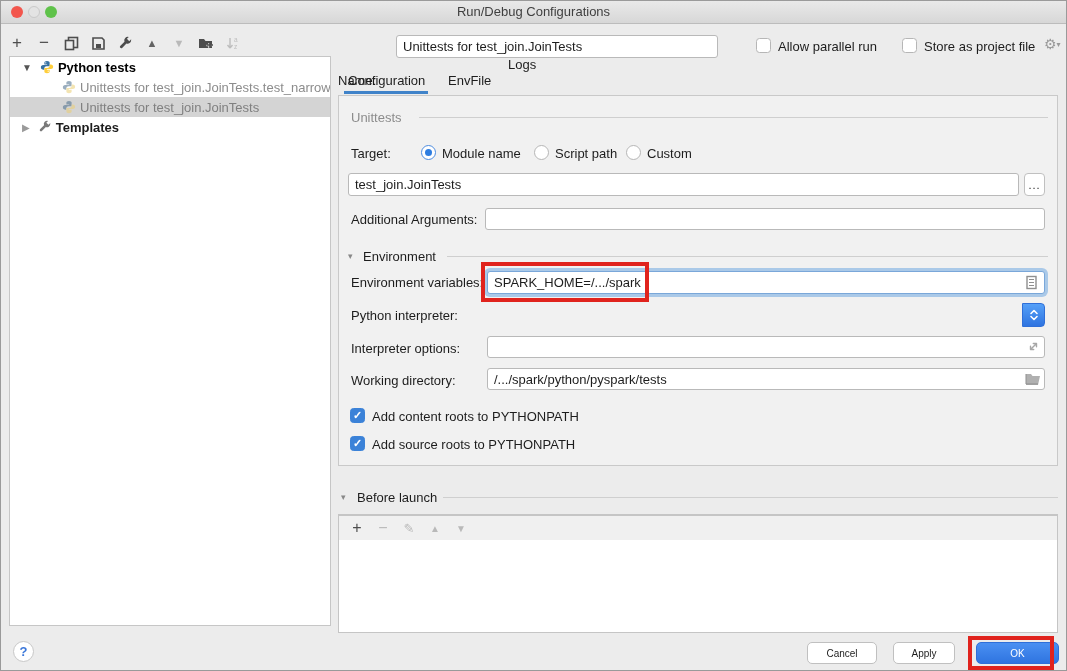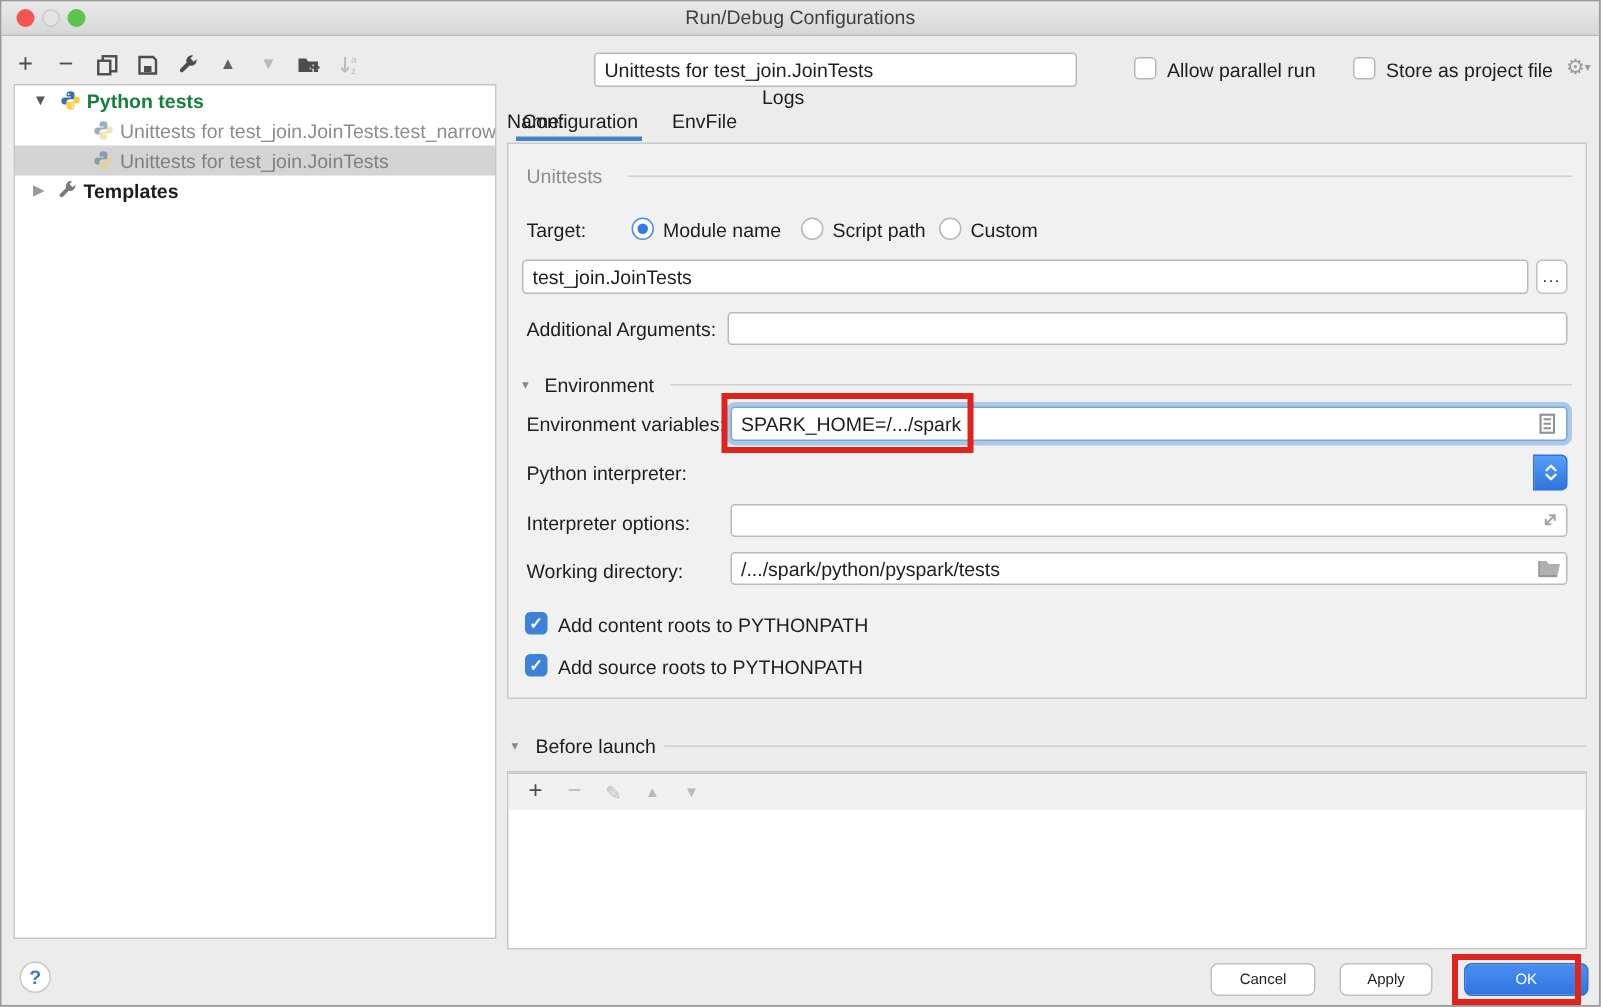--- a/index.html
+++ b/index.html
@@ -114,21 +114,21 @@
 
   <div class="treebox">
     <div class="trow" style="padding-left:12px;">
       <span class="tw tri" style="color:#555;font-size:10px;">▼</span>
       <span class="tw pyicon" style="margin:0 4px 0 8px;">
         <svg width="14" height="14" viewBox="0 0 16 16">
             <path fill="#3771a2" d="M8 1C6 1 5 1.8 5 3v2h3.2v.8H3.5C2 5.8 1 6.9 1 8.4S2 11 3.5 11H5V9.4C5 7.9 6.1 7 7.6 7H11V3c0-1.2-1-2-3-2zM6.6 2.5a.7.7 0 1 1 0 1.4.7.7 0 0 1 0-1.4z"></path>
             <path fill="#ffce3a" d="M8 15c2 0 3-.8 3-2v-2H7.8v-.8h4.7c1.5 0 2.5-1.1 2.5-2.6S14 5 12.5 5H11v1.6C11 8.1 9.9 9 8.4 9H5v4c0 1.2 1 2 3 2zm1.4-1.5a.7.7 0 1 1 0-1.4.7.7 0 0 1 0 1.4z"></path>
           </svg>
       </span>
-      <span class="tw" style="font-weight:bold;color:#15803d;">Python tests</span>
+      <span class="tw" style="font-weight:bold;color:#000000;">Python tests</span>
     </div>
     <div class="trow" style="padding-left:52px;color:#8c8c8c;">
       <span class="tw pyicon faded" style="margin-right:4px;">
         <svg width="14" height="14" viewBox="0 0 16 16">
             <path fill="#3771a2" d="M8 1C6 1 5 1.8 5 3v2h3.2v.8H3.5C2 5.8 1 6.9 1 8.4S2 11 3.5 11H5V9.4C5 7.9 6.1 7 7.6 7H11V3c0-1.2-1-2-3-2z"></path>
             <path fill="#ffce3a" d="M8 15c2 0 3-.8 3-2v-2H7.8v-.8h4.7c1.5 0 2.5-1.1 2.5-2.6S14 5 12.5 5H11v1.6C11 8.1 9.9 9 8.4 9H5v4c0 1.2 1 2 3 2z"></path>
           </svg>
       </span>
       <span class="tw">Unittests for test_join.JoinTests.test_narrow</span>
     </div>

